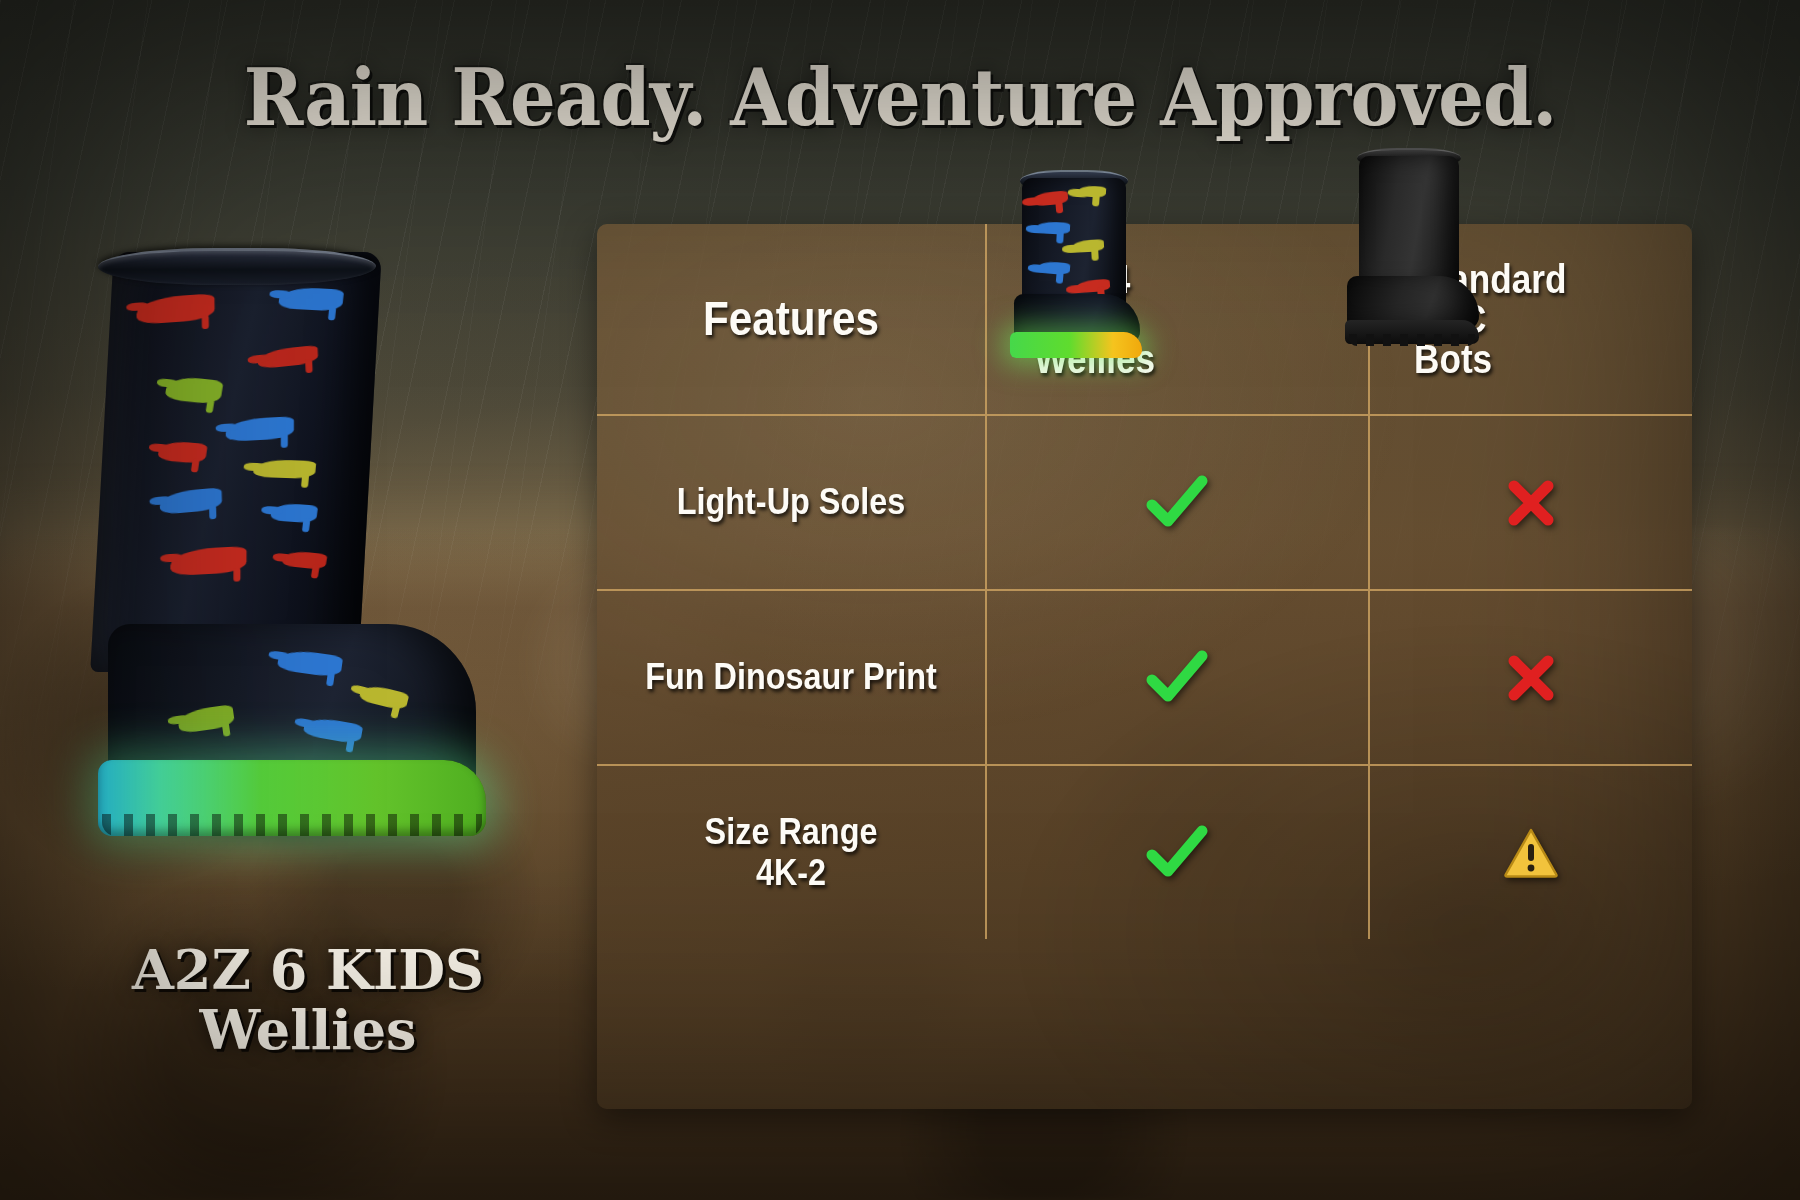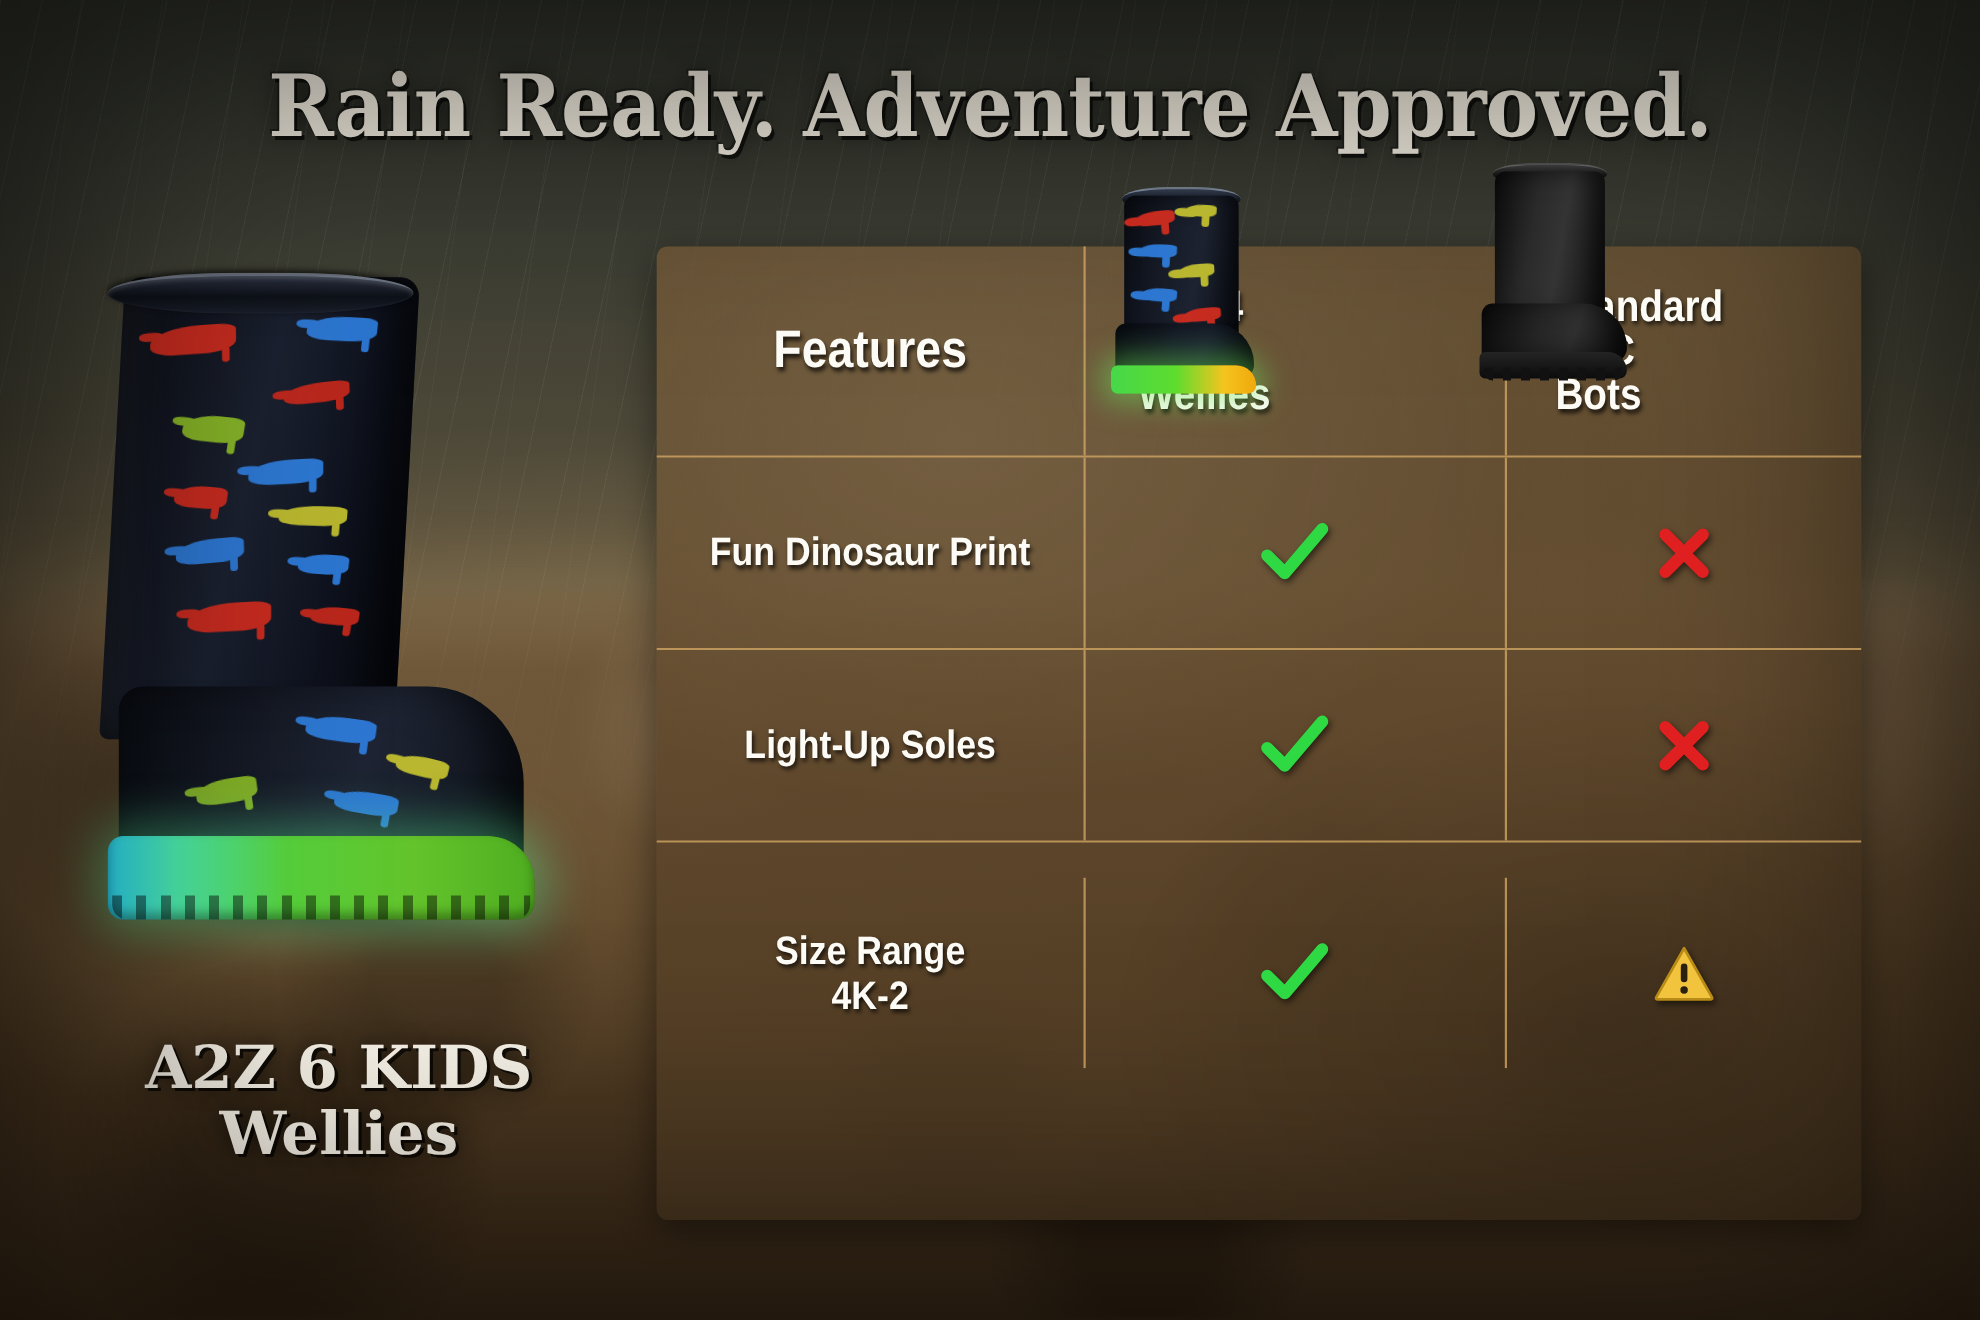--- a/index.html
+++ b/index.html
@@ -233,21 +233,21 @@
       radial-gradient(ellipse 70% 55% at 25% 20%, rgba(255,235,200,0.10) 0%, rgba(0,0,0,0) 70%),
       radial-gradient(ellipse 60% 50% at 80% 80%, rgba(0,0,0,0.20) 0%, rgba(0,0,0,0) 70%);
     pointer-events: none;
   }
   .trow {
     display: flex;
     position: relative;
     z-index: 2;
     border-bottom: 2px solid rgba(208,165,99,0.80);
   }
-  .trow:last-child { border-bottom: none; margin-top: 32px; }
+  .trow:last-child { border-bottom: none; }
   .tcell {
     position: relative;
     display: flex;
     align-items: center;
     justify-content: center;
     border-right: 2px solid rgba(208,165,99,0.80);
     box-sizing: border-box;
     padding: 6px 10px;
   }
   .tcell:last-child { border-right: none; }
@@ -356,21 +356,21 @@
           <span>Standard</span>
           <span>PVC</span>
           <span>Bots</span>
         </div>
       </div>
     </div>
 
     <div class="trow body-row">
       <div class="tcell c-feature">
         <div class="feat-label">
-          <div>Fun Dinosaur Print</div>
+          <div>Light-Up Soles</div>
           <div></div>
         </div>
       </div>
       <div class="tcell c-a2z">
         <span class="mark">
           <svg width="62" height="58" viewBox="0 0 62 58">
               <path d="M6 31 L22 47 L56 7" fill="none" stroke="#2fd943" stroke-width="11" stroke-linecap="round" stroke-linejoin="round"></path>
             </svg>
         </span>
       </div>
@@ -379,21 +379,21 @@
           <svg width="52" height="52" viewBox="0 0 52 52">
               <path d="M9 9 L43 43 M43 9 L9 43" fill="none" stroke="#e02020" stroke-width="11" stroke-linecap="round"></path>
             </svg>
         </span>
       </div>
     </div>
 
     <div class="trow body-row">
       <div class="tcell c-feature">
         <div class="feat-label">
-          <div>Light-Up Soles</div>
+          <div>Fun Dinosaur Print</div>
           <div></div>
         </div>
       </div>
       <div class="tcell c-a2z">
         <span class="mark">
           <svg width="62" height="58" viewBox="0 0 62 58">
               <path d="M6 31 L22 47 L56 7" fill="none" stroke="#2fd943" stroke-width="11" stroke-linecap="round" stroke-linejoin="round"></path>
             </svg>
         </span>
       </div>

